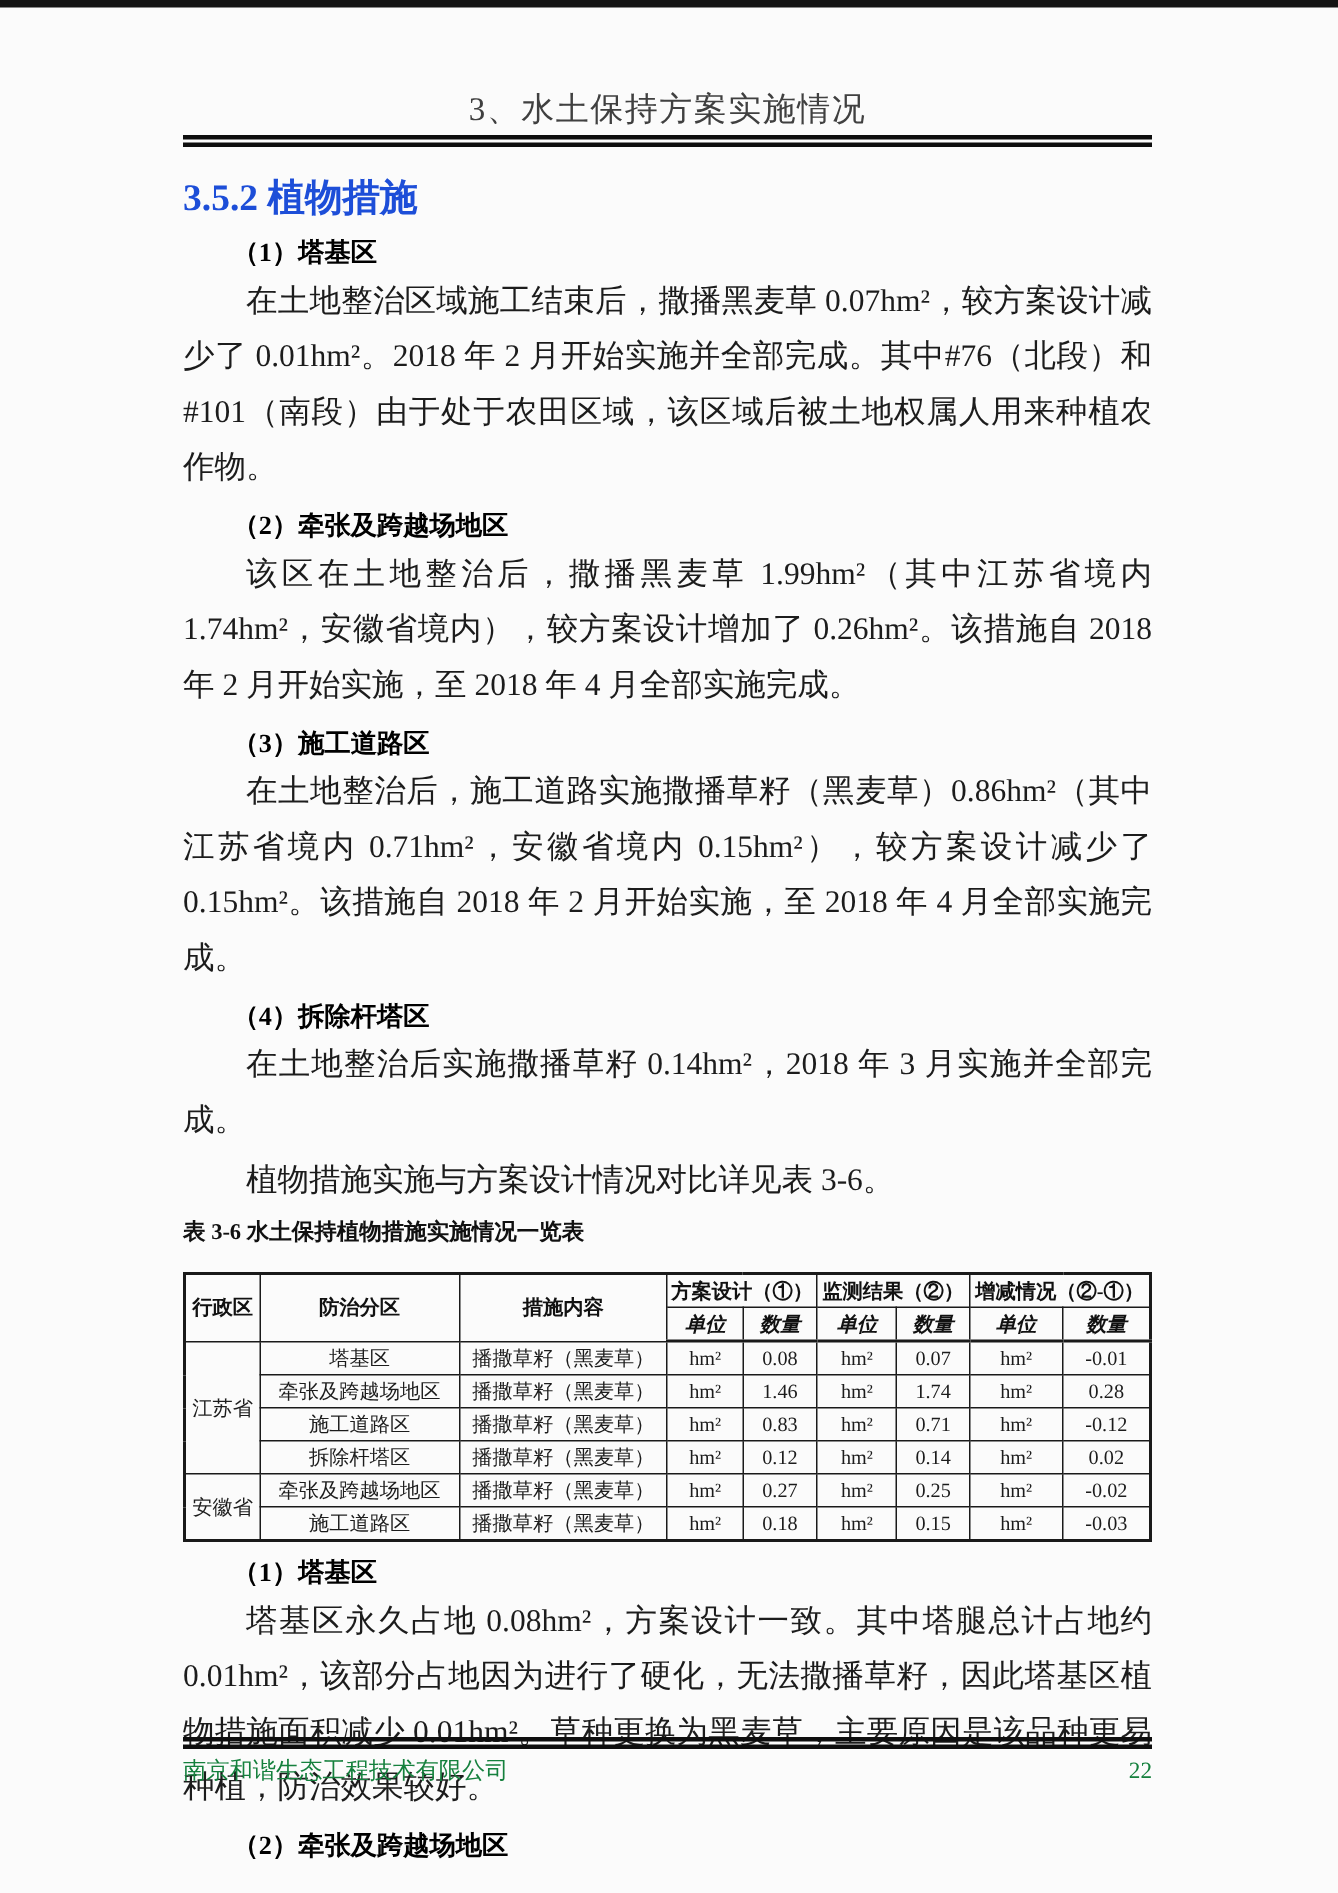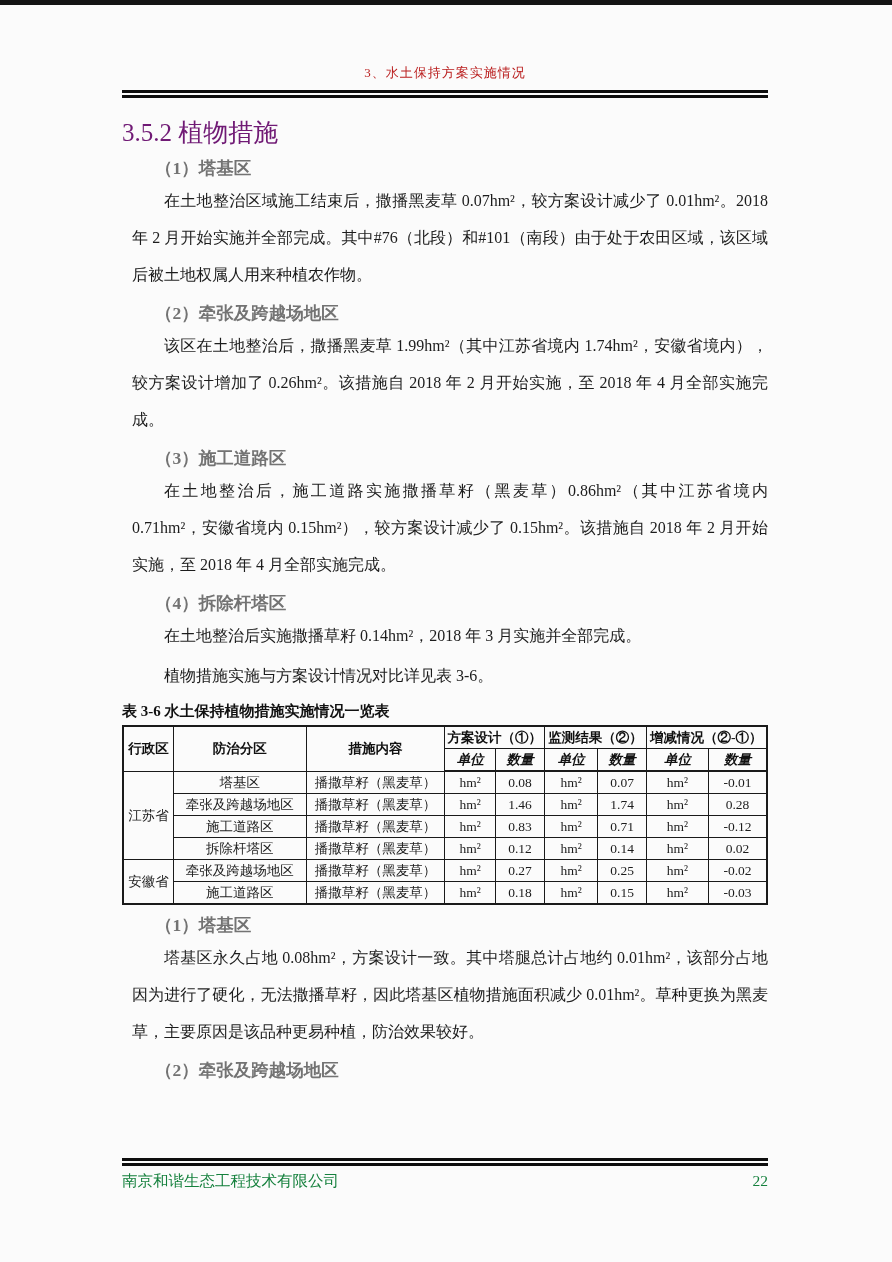--- a/index.html
+++ b/index.html
@@ -11,65 +11,65 @@
     font-family: "Liberation Serif", "DejaVu Serif", serif;
     position: relative;
     overflow: hidden;
   }
   .top-edge-bar { height: 5px; width: 100%; background: #141414; }
   .page { padding: 0 124px 0 122px; }
 
   .running-head {
     margin-top: 58px;
     text-align: center;
-    font-size: 13px;
+    font-size: 22px;
     line-height: 20px;
-    color: #b91c1c;
+    color: #404040;
     letter-spacing: 1px;
   }
   .head-rule, .foot-rule {
     border-top: 3px solid #0e0e0e;
     border-bottom: 3px solid #0e0e0e;
     height: 8px;
   }
   .head-rule { margin-top: 7px; }
 
   h1.section-title {
     font-size: 25px;
     line-height: 30px;
     margin: 20px 0 0 0;
-    font-weight: normal;
-    color: #701a75;
+    font-weight: bold;
+    color: #1d4ed8;
   }
   .sub-heading {
     font-weight: bold;
     font-size: 17.5px;
     line-height: 22px;
     margin-top: 9px;
     padding-left: 33px;
-    color: #737373;
+    color: #000000;
   }
   .para {
-    font-size: 16px;
+    font-size: 21px;
     line-height: 37px;
     text-align: justify;
     text-indent: 2em;
-    margin: 3px 0 0 10px;
+    margin: 3px 0 0 0;
   }
 
   .table-caption {
     margin-top: 7px;
     text-align: left;
     font-weight: bold;
     font-size: 15px;
     line-height: 20px;
     color: #111;
   }
   table.measures {
-    margin-top: 4px;
+    margin-top: 16px;
     width: 100%;
     border-collapse: collapse;
     text-align: center;
     font-size: 13.5px;
     border: 2px solid #1a1a1a;
   }
   table.measures th, table.measures td {
     border: 1px solid #1a1a1a;
     padding: 1px 2px;
     line-height: 19px;

